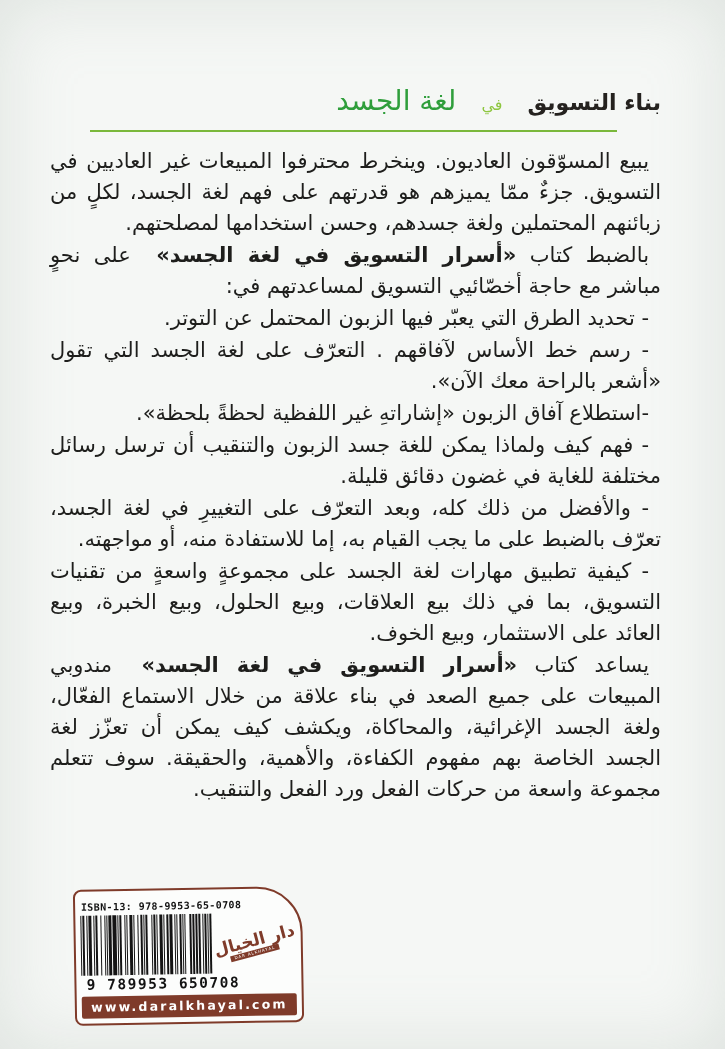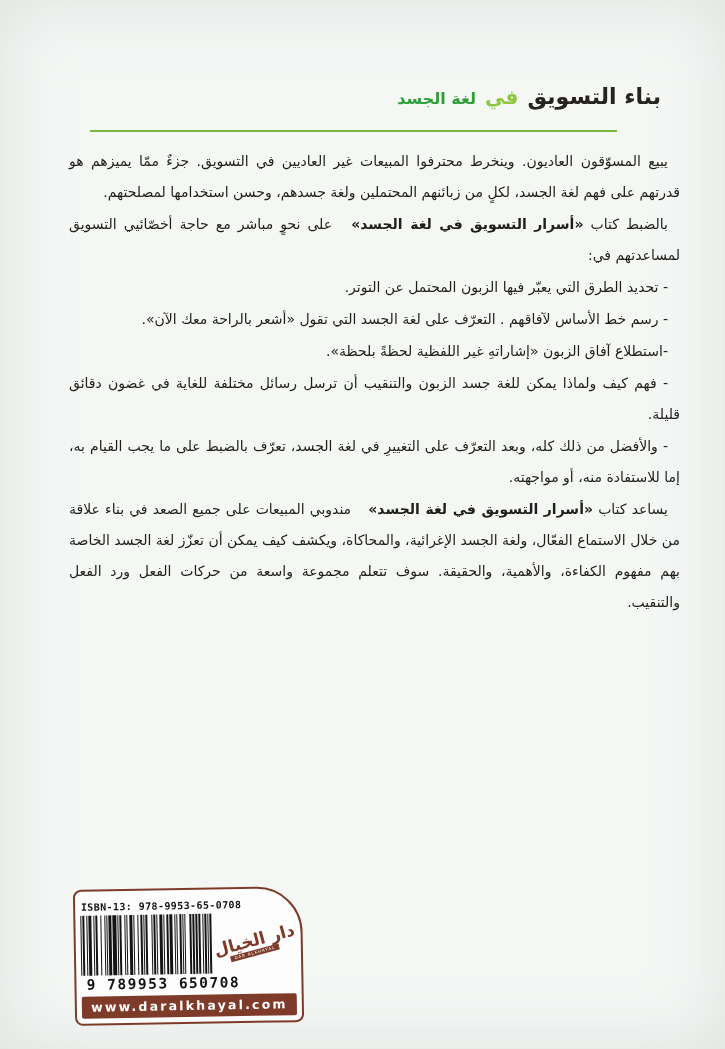--- a/index.html
+++ b/index.html
@@ -12,31 +12,31 @@
     position:absolute; inset:0;
     background:#f5f7f5;
     box-shadow: inset 0 0 70px rgba(170,182,172,0.30);
   }
   
   .title-wrap {
     position:absolute; top:84px; right:64px;
     direction:rtl; white-space:nowrap;
   }
   .t-black { font-weight:bold; font-size:22px; color:#25221f; letter-spacing:0; }
-  .t-green-sm { font-weight:bold; font-size:20px; color:var(--title_green_light, #8dc63f); margin:0 4px; }
-  .t-green { font-weight:bold; font-size:16px; color:var(--title_green, #2f9e3b); }
+  .t-green-sm { font-weight:normal; font-size:16px; color:var(--title_green_light, #8dc63f); margin:0 20px; }
+  .t-green { font-weight:normal; font-size:28px; color:var(--title_green, #2f9e3b); }
   .underline {
     position:absolute; top:130px; left:90px; width:527px; height:2px;
     background:var(--underline, #7ab83b);
   }
   
   .body-text {
-    position:absolute; top:146px; right:45px; width:611px;
+    position:absolute; top:146px; right:64px; width:611px;
     direction:rtl; text-align:justify;
-    font-size:14px; line-height:31px; color:var(--text, #1e1e1c);
+    font-size:21px; line-height:31px; color:var(--text, #1e1e1c);
   }
   .body-text p { margin:0 0 1px 0; text-indent:12px; }
   .bold { font-weight:bold;margin-left:12px; }
   
   .barcode-block {
     position:absolute; left:74px; top:888px; width:229px;
     box-sizing:border-box;
     background:#fcfdfc;
     border:2px solid var(--maroon, #7f3b2a);
     border-radius:8px 46px 8px 8px;
@@ -89,20 +89,21 @@
   <div class="underline"></div>
 
   <div class="body-text">
     <p>يبيع المسوّقون العاديون. وينخرط محترفوا المبيعات غير العاديين في التسويق. جزءٌ ممّا يميزهم هو قدرتهم على فهم لغة الجسد، لكلٍ من زبائنهم المحتملين ولغة جسدهم، وحسن استخدامها لمصلحتهم.</p>
     <p><span>بالضبط كتاب </span><span class="bold">«أسرار التسويق في لغة الجسد»</span><span> على نحوٍ مباشر مع حاجة أخصّائيي التسويق لمساعدتهم في:</span></p>
     <p>- تحديد الطرق التي يعبّر فيها الزبون المحتمل عن التوتر.</p>
     <p>- رسم خط الأساس لآفاقهم . التعرّف على لغة الجسد التي تقول «أشعر بالراحة معك الآن».</p>
     <p>-استطلاع آفاق الزبون «إشاراتهِ غير اللفظية لحظةً بلحظة».</p>
     <p>- فهم كيف ولماذا يمكن للغة جسد الزبون والتنقيب أن ترسل رسائل مختلفة للغاية في غضون دقائق قليلة.</p>
     <p>- والأفضل من ذلك كله، وبعد التعرّف على التغييرِ في لغة الجسد، تعرّف بالضبط على ما يجب القيام به، إما للاستفادة منه، أو مواجهته.</p>
+    <p>- كيفية تطبيق مهارات لغة الجسد على مجموعةٍ واسعةٍ من تقنيات التسويق، بما في ذلك بيع العلاقات، وبيع الحلول، وبيع الخبرة، وبيع العائد على الاستثمار، وبيع الخوف.</p>
     <p><span>يساعد كتاب </span><span class="bold">«أسرار التسويق في لغة الجسد»</span><span> مندوبي المبيعات على جميع الصعد في بناء علاقة من خلال الاستماع الفعّال، ولغة الجسد الإغرائية، والمحاكاة، ويكشف كيف يمكن أن تعزّز لغة الجسد الخاصة بهم مفهوم الكفاءة، والأهمية، والحقيقة. سوف تتعلم مجموعة واسعة من حركات الفعل ورد الفعل والتنقيب.</span></p>
   </div>
 
   <div class="barcode-block">
     <div class="isbn-row">
       <span class="isbn">ISBN-13: 978-9953-65-0708</span>
     </div>
     <div class="bc-row">
       <div class="bars">
           <div style="flex: 1 1 0%; background: rgb(20, 20, 20);"></div>

